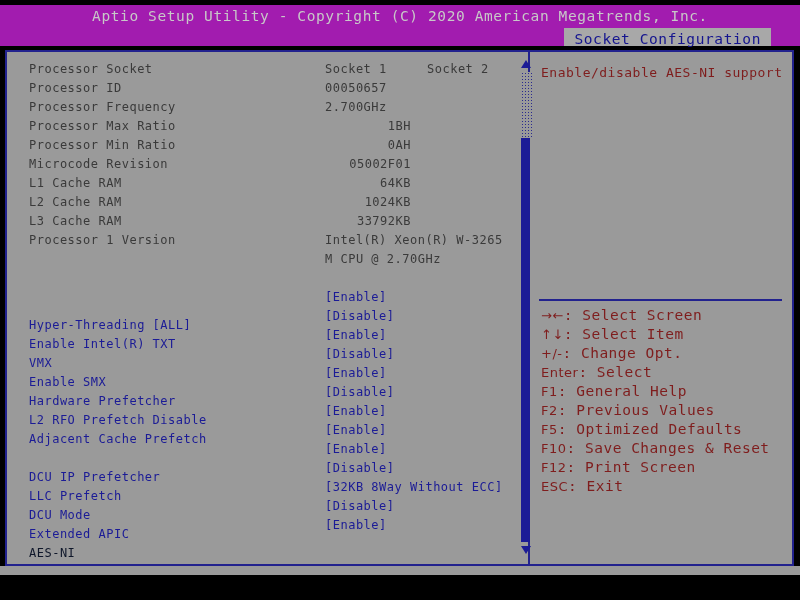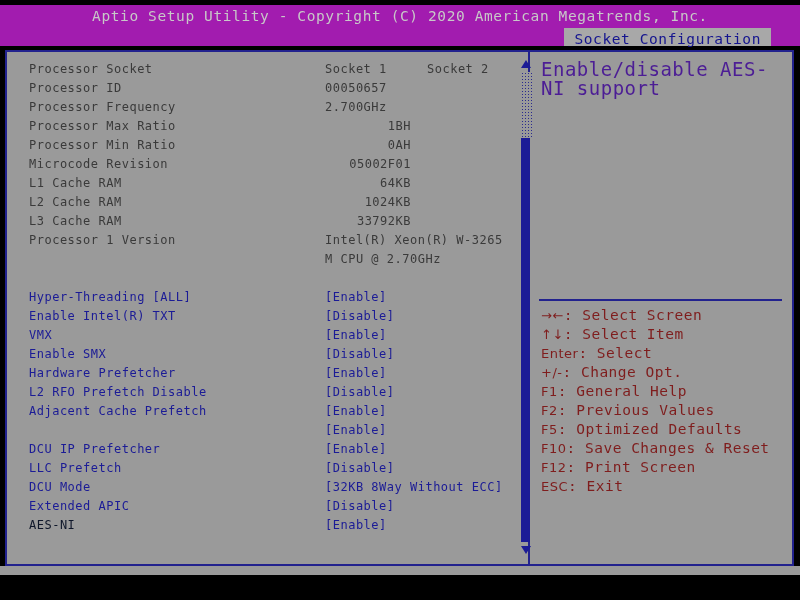--- a/index.html
+++ b/index.html
@@ -112,21 +112,21 @@
     width: 86px;
     text-align: right;
   }
   .row .value2 {
     position: absolute;
     left: 420px; top: 0;
     white-space: pre;
   }
 
   .info .label, .info .value, .info .value2 { color: #3a3a3a; }
-  .opt .label  { color: #1b1b96; }
+  .opt .label  { color: #1b1b96; margin-top: 28px; }
   .opt .value  { color: #1b1b96; }
   .opt.selected .label { color: #0f172a; }
 
   .spacer { height: 19px; }
 
   
   #scrollbar {
     position: absolute;
     left: 513px; top: 6px;
     width: 13px;
@@ -167,23 +167,23 @@
   
   #right-pane {
     position: relative;
     flex: 1;
     height: 100%;
   }
   #help-text {
     position: absolute;
     left: 11px; top: 8px;
     right: 8px;
-    color: #4c1d95;
-    font-size: 19px;
-    line-height: 19px;
+    color: #7f1d1d;
+    font-size: 13px;
+    line-height: 25px;
     letter-spacing: 0.5px;
   }
   #help-divider {
     position: absolute;
     left: 9px; right: 10px;
     top: 247px;
     height: 2px;
     background: #22228e;
   }
   #legend {
@@ -256,22 +256,22 @@
         <div id="sb-down"></div>
       </div>
     </div>
 
     <div id="right-pane">
       <div id="help-text">Enable/disable AES-NI support</div>
       <div id="help-divider"></div>
       <div id="legend">
           <div class="legend-row"><span class="keys">→←</span><span>: Select Screen</span></div>
           <div class="legend-row"><span class="keys">↑↓</span><span>: Select Item</span></div>
+          <div class="legend-row"><span class="keys">+/-</span><span>: Change Opt.</span></div>
           <div class="legend-row"><span class="keys">Enter</span><span>: Select</span></div>
-          <div class="legend-row"><span class="keys">+/-</span><span>: Change Opt.</span></div>
           <div class="legend-row"><span class="keys">F1</span><span>: General Help</span></div>
           <div class="legend-row"><span class="keys">F2</span><span>: Previous Values</span></div>
           <div class="legend-row"><span class="keys">F5</span><span>: Optimized Defaults</span></div>
           <div class="legend-row"><span class="keys">F10</span><span>: Save Changes &amp; Reset</span></div>
           <div class="legend-row"><span class="keys">F12</span><span>: Print Screen</span></div>
           <div class="legend-row"><span class="keys">ESC</span><span>: Exit</span></div>
         </div>
     </div>
 
   </div>

